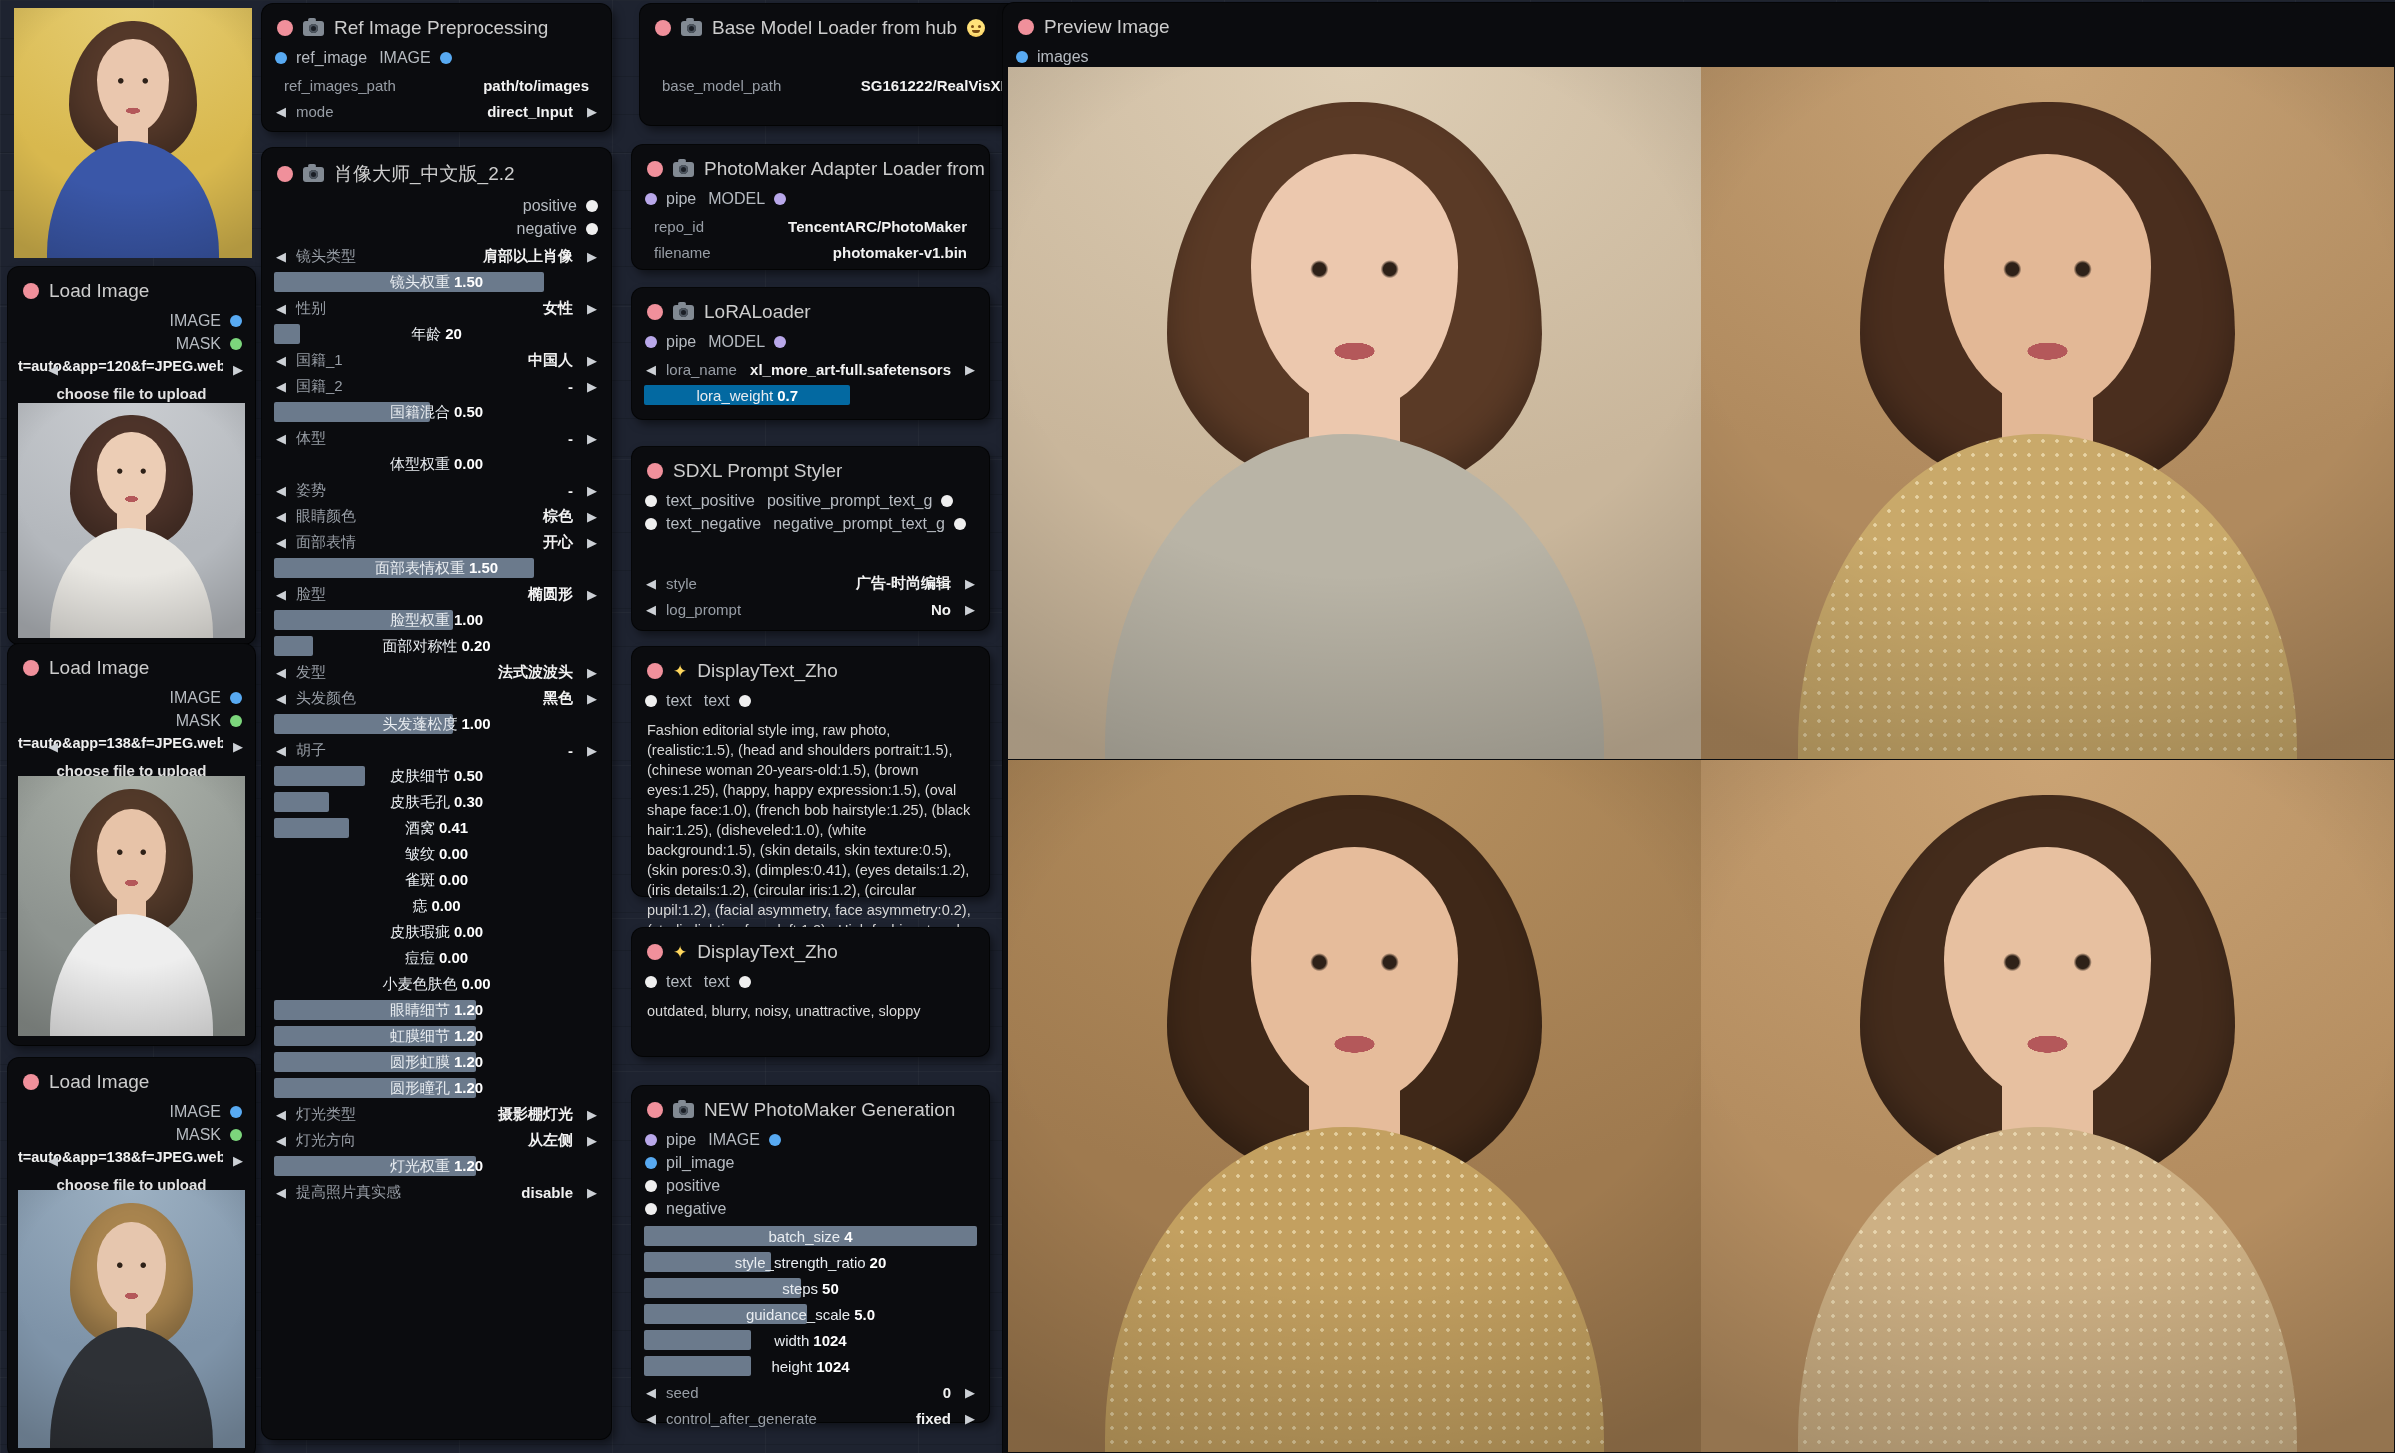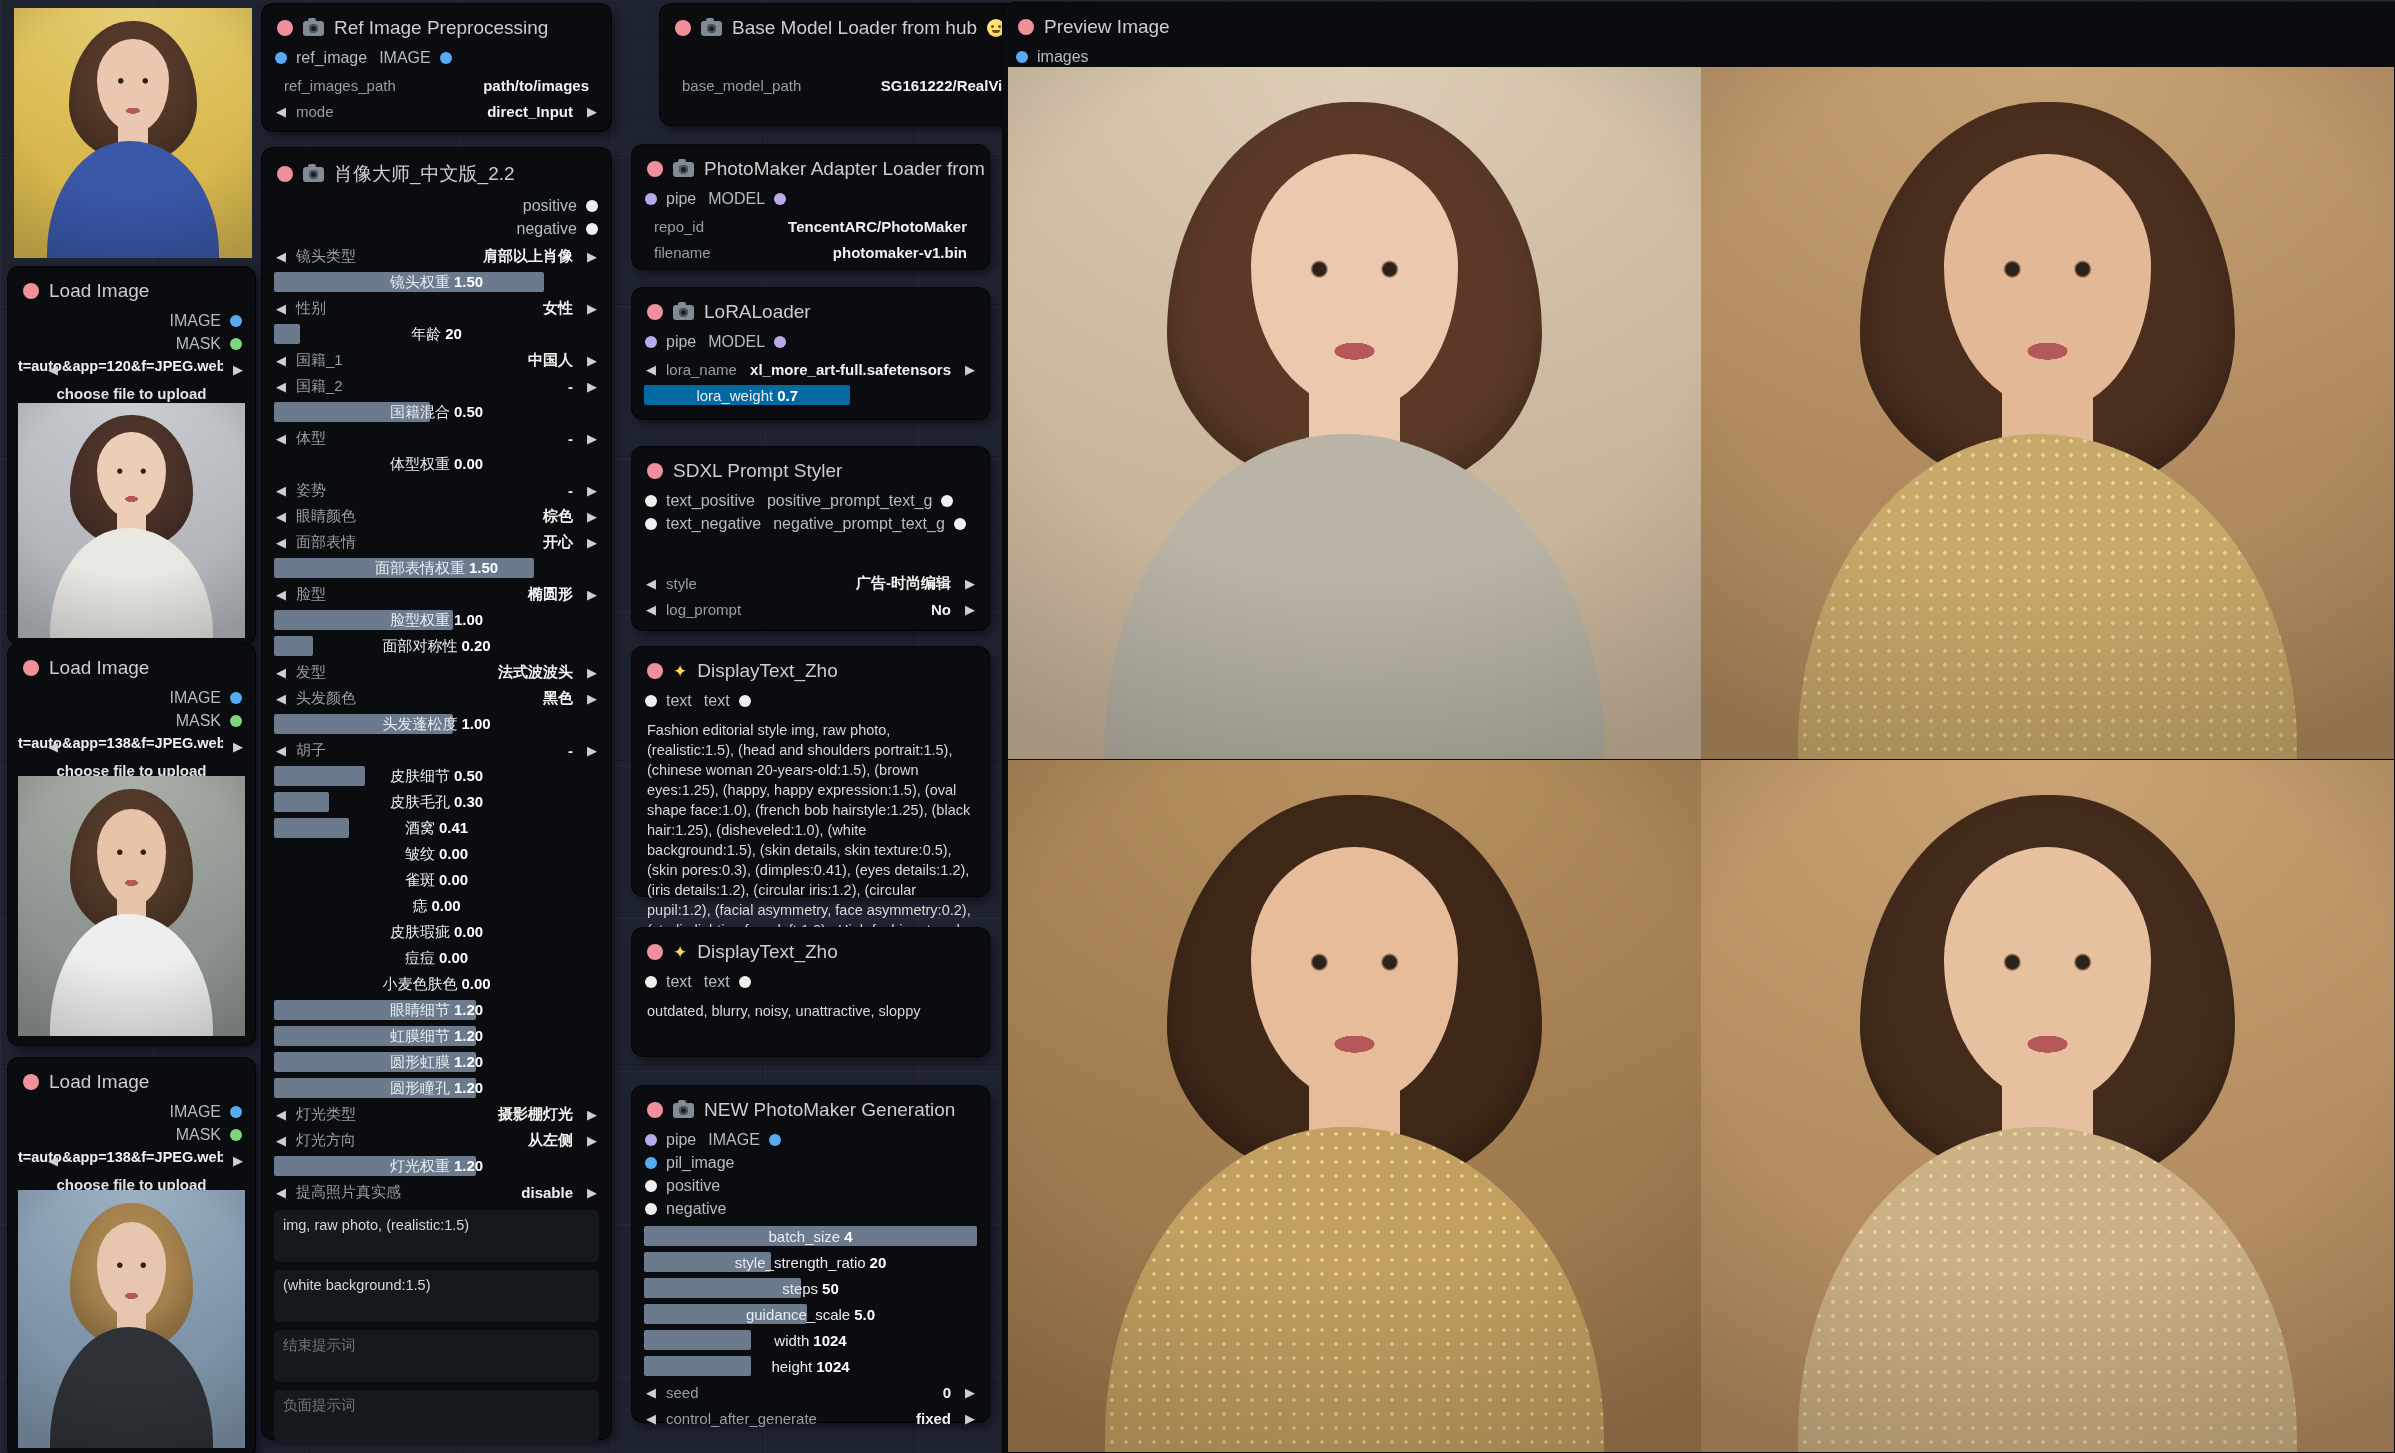--- a/index.html
+++ b/index.html
@@ -450,29 +450,23 @@
           <b>1.20</b>
         </span>
       </div>
       <div class="wrow combo">
         <span class="arr l">◀</span>
         <span class="lbl">提高照片真实感</span>
         <span class="val">disable</span>
         <span class="arr r">▶</span>
       </div>
     </div>
-  <div id="pm-textareas">
-      <div class="ta">img, raw photo, (realistic:1.5)</div>
-      <div class="ta">(white background:1.5)</div>
-      <div class="ta ph">结束提示词</div>
-      <div class="ta ph">负面提示词</div>
-    </div>
-</div>
-
-<div class="node" style="left:660px;top:4px;width:431px;height:121px;">
+</div>
+
+<div class="node" style="left:640px;top:4px;width:431px;height:121px;">
   <div class="ntitle">
     <div class="tdot"></div>
     <span class="cam"></span>
     <span>Base Model Loader from hub</span>
     <span class="hug"></span>
   </div>
   <div class="srow out">
     <span class="slbl">pipe</span>
       <span class="pin pp"></span>
   </div>

